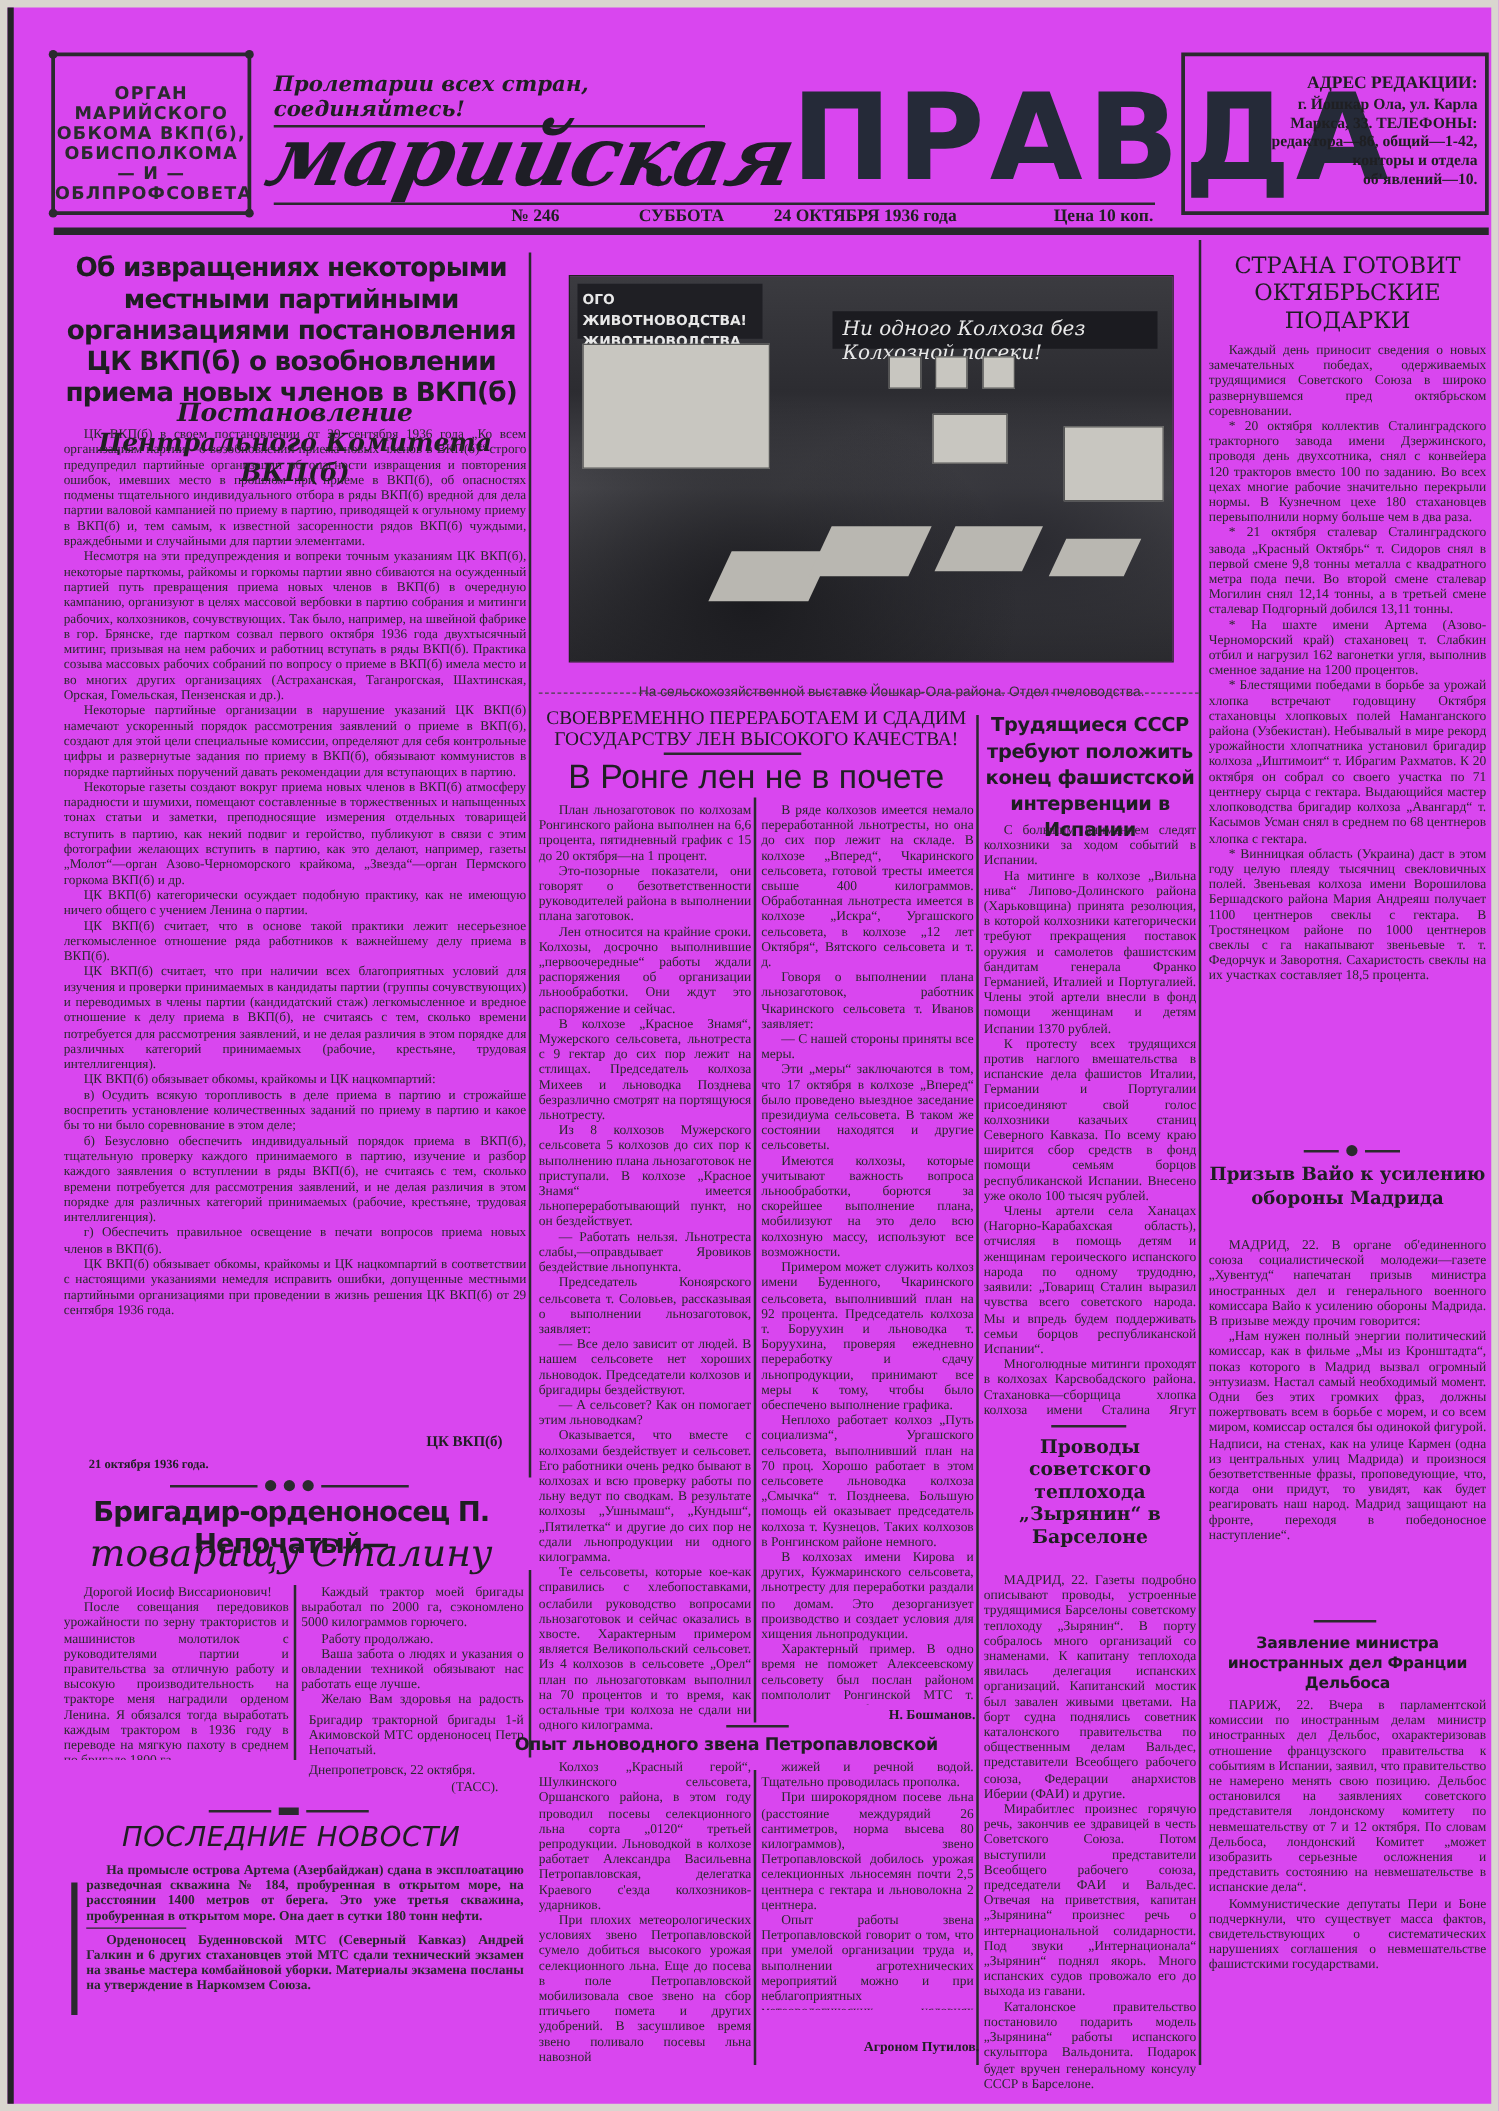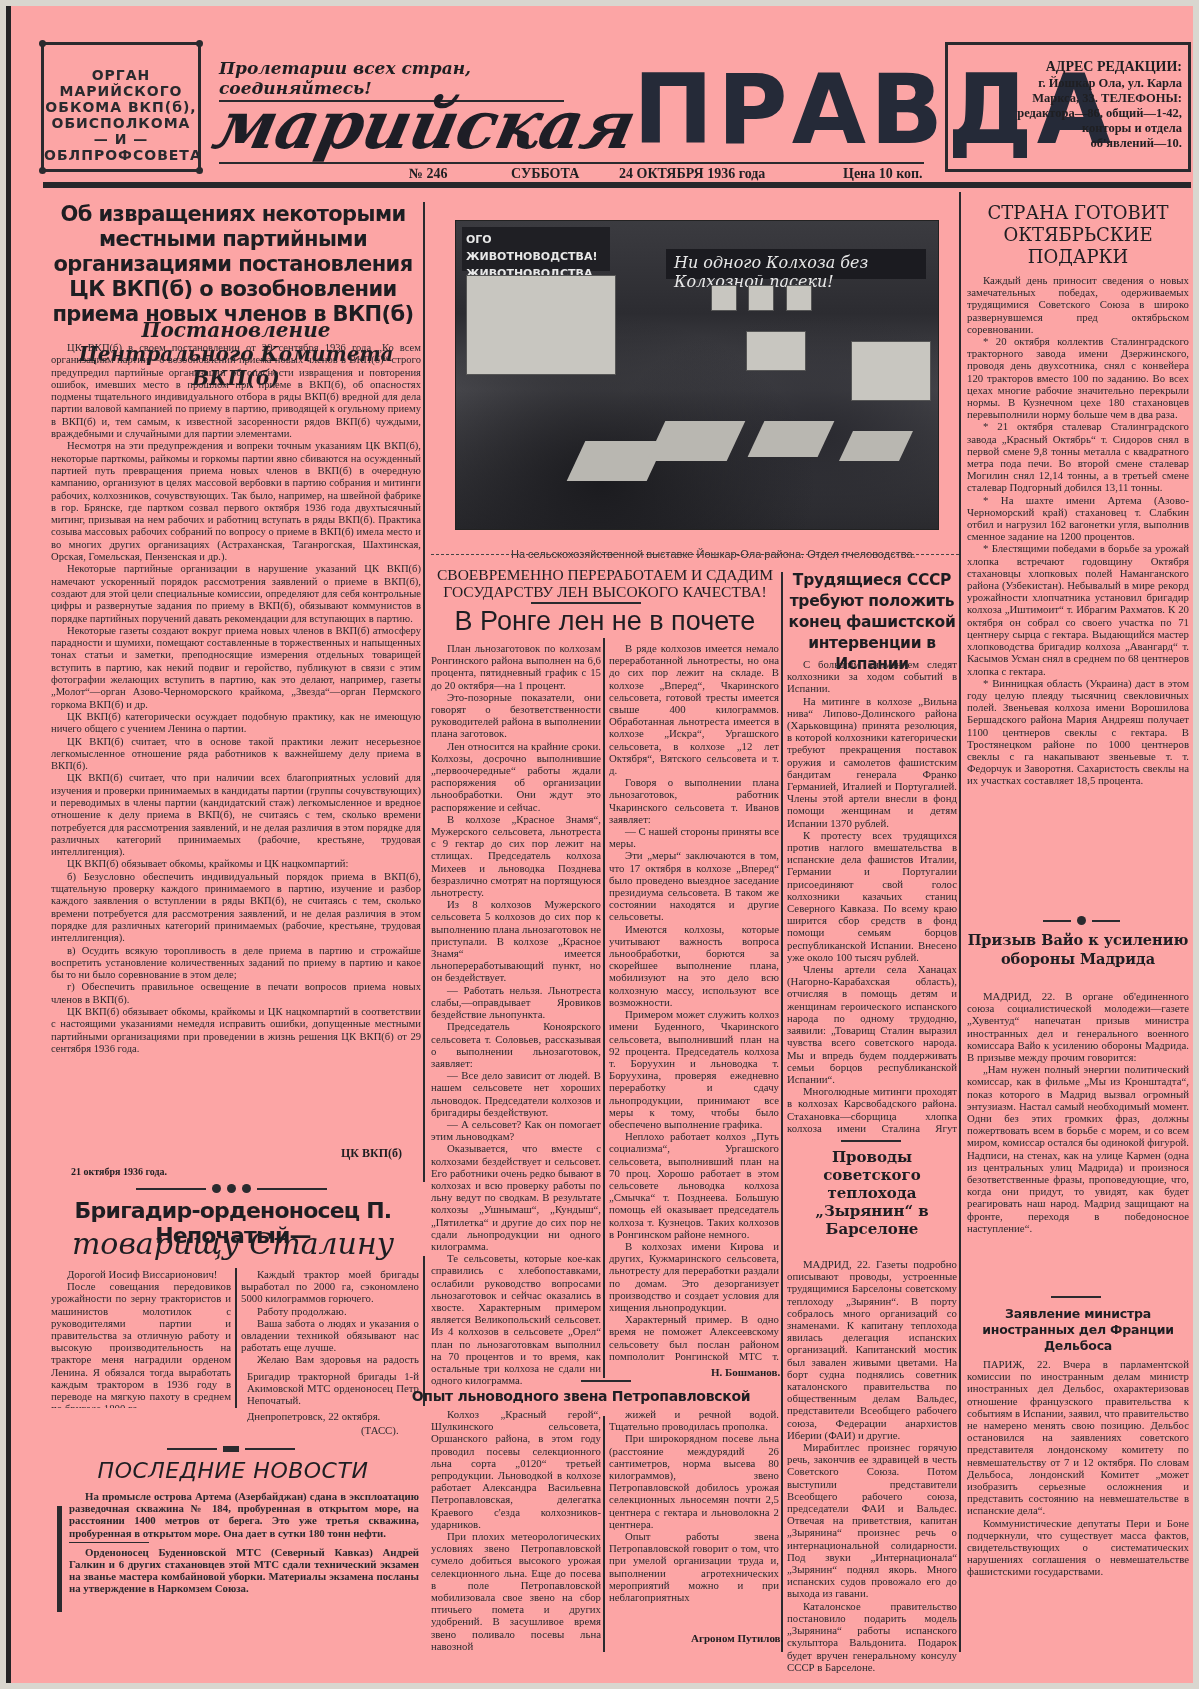--- a/index.html
+++ b/index.html
@@ -5,21 +5,21 @@
   * { box-sizing: border-box; margin: 0; padding: 0; }
   html, body { width: 1199px; height: 1689px; overflow: hidden; }
   body {
     background: #d9d6cf;
     font-family: "DejaVu Serif", serif;
     color: #1f1f22;
     position: relative;
   }
   .paper {
     position: absolute; left: 6px; top: 6px; width: 1187px; height: 1677px;
-    background: #fca5a5;
+    background: #d946ef;
     border-left: 5px solid #232326;
   }
   .abs { position: absolute; }
   
   .organ-box {
     left: 30px; top: 36px; width: 160px; height: 130px;
     border: 3px solid #2a2a2e; text-align: center;
     font-family: "DejaVu Sans", sans-serif; font-weight: bold; font-size: 14px; line-height: 16px;
     padding-top: 22px; letter-spacing: 1px; color: #2a2a2e;
   }
@@ -134,22 +134,22 @@
 
   <div class="abs body-text" style="left:40px;top:336px;width:370px;height:760px;overflow:hidden;font-size:10.6px;line-height:12.3px">
     <p>ЦК ВКП(б) в своем постановлении от 29 сентября 1936 года „Ко всем организациям партии—о возобновлении приема новых членов в ВКП(б)“ строго предупредил партийные организации об опасности извращения и повторения ошибок, имевших место в прошлом при приеме в ВКП(б), об опасностях подмены тщательного индивидуального отбора в ряды ВКП(б) вредной для дела партии валовой кампанией по приему в партию, приводящей к огульному приему в ВКП(б) и, тем самым, к известной засоренности рядов ВКП(б) чуждыми, враждебными и случайными для партии элементами.</p>
     <p>Несмотря на эти предупреждения и вопреки точным указаниям ЦК ВКП(б), некоторые парткомы, райкомы и горкомы партии явно сбиваются на осужденный партией путь превращения приема новых членов в ВКП(б) в очередную кампанию, организуют в целях массовой вербовки в партию собрания и митинги рабочих, колхозников, сочувствующих. Так было, например, на швейной фабрике в гор. Брянске, где партком созвал первого октября 1936 года двухтысячный митинг, призывая на нем рабочих и работниц вступать в ряды ВКП(б). Практика созыва массовых рабочих собраний по вопросу о приеме в ВКП(б) имела место и во многих других организациях (Астраханская, Таганрогская, Шахтинская, Орская, Гомельская, Пензенская и др.).</p>
     <p>Некоторые партийные организации в нарушение указаний ЦК ВКП(б) намечают ускоренный порядок рассмотрения заявлений о приеме в ВКП(б), создают для этой цели специальные комиссии, определяют для себя контрольные цифры и развернутые задания по приему в ВКП(б), обязывают коммунистов в порядке партийных поручений давать рекомендации для вступающих в партию.</p>
     <p>Некоторые газеты создают вокруг приема новых членов в ВКП(б) атмосферу парадности и шумихи, помещают составленные в торжественных и напыщенных тонах статьи и заметки, преподносящие измерения отдельных товарищей вступить в партию, как некий подвиг и геройство, публикуют в связи с этим фотографии желающих вступить в партию, как это делают, например, газеты „Молот“—орган Азово-Черноморского крайкома, „Звезда“—орган Пермского горкома ВКП(б) и др.</p>
     <p>ЦК ВКП(б) категорически осуждает подобную практику, как не имеющую ничего общего с учением Ленина о партии.</p>
     <p>ЦК ВКП(б) считает, что в основе такой практики лежит несерьезное легкомысленное отношение ряда работников к важнейшему делу приема в ВКП(б).</p>
     <p>ЦК ВКП(б) считает, что при наличии всех благоприятных условий для изучения и проверки принимаемых в кандидаты партии (группы сочувствующих) и переводимых в члены партии (кандидатский стаж) легкомысленное и вредное отношение к делу приема в ВКП(б), не считаясь с тем, сколько времени потребуется для рассмотрения заявлений, и не делая различия в этом порядке для различных категорий принимаемых (рабочие, крестьяне, трудовая интеллигенция).</p>
     <p>ЦК ВКП(б) обязывает обкомы, крайкомы и ЦК нацкомпартий:</p>
+    <p>в) Осудить всякую торопливость в деле приема в партию и строжайше воспретить установление количественных заданий по приему в партию и какое бы то ни было соревнование в этом деле;</p>
     <p>б) Безусловно обеспечить индивидуальный порядок приема в ВКП(б), тщательную проверку каждого принимаемого в партию, изучение и разбор каждого заявления о вступлении в ряды ВКП(б), не считаясь с тем, сколько времени потребуется для рассмотрения заявлений, и не делая различия в этом порядке для различных категорий принимаемых (рабочие, крестьяне, трудовая интеллигенция).</p>
-    <p>в) Осудить всякую торопливость в деле приема в партию и строжайше воспретить установление количественных заданий по приему в партию и какое бы то ни было соревнование в этом деле;</p>
     <p>г) Обеспечить правильное освещение в печати вопросов приема новых членов в ВКП(б).</p>
     <p>ЦК ВКП(б) обязывает обкомы, крайкомы и ЦК нацкомпартий в соответствии с настоящими указаниями немедля исправить ошибки, допущенные местными партийными организациями при проведении в жизнь решения ЦК ВКП(б) от 29 сентября 1936 года.</p>
   </div>
   <div class="abs signature" style="left:330px;top:1140px">ЦК ВКП(б)</div>
   <div class="abs signature" style="left:60px;top:1160px;font-size:10px">21 октября 1936 года.</div>
 
   <div class="abs ornament" style="left:120px;top:1178px;width:200px">
     <span class="ln" style="width:70px"></span>
       <span class="d"></span>
       <span class="d"></span>

